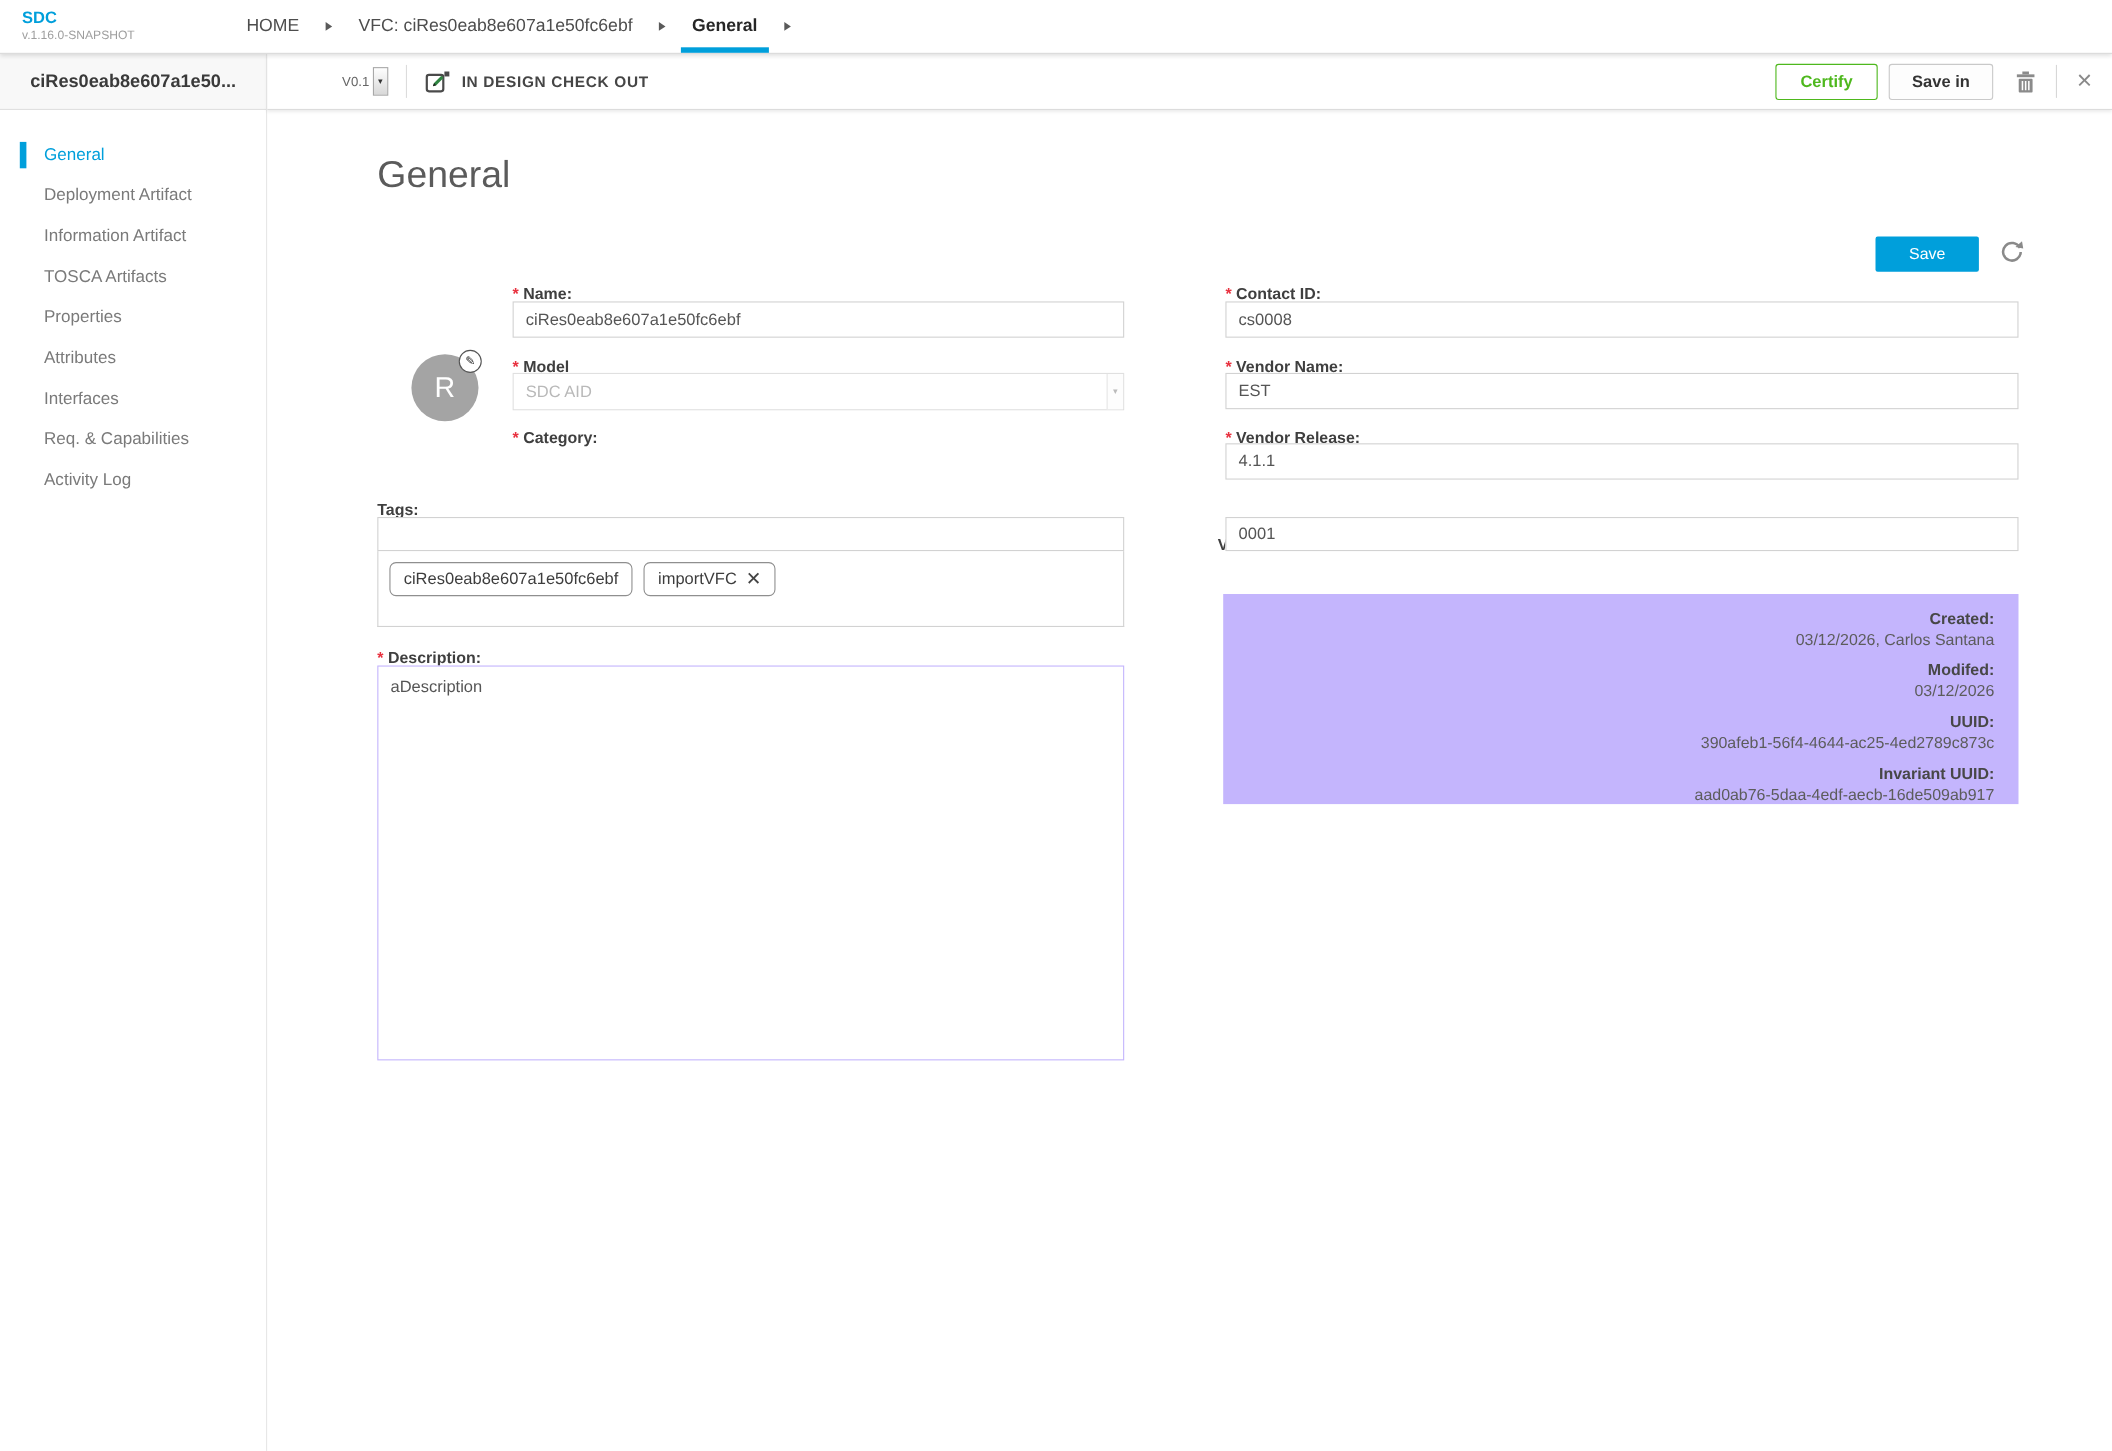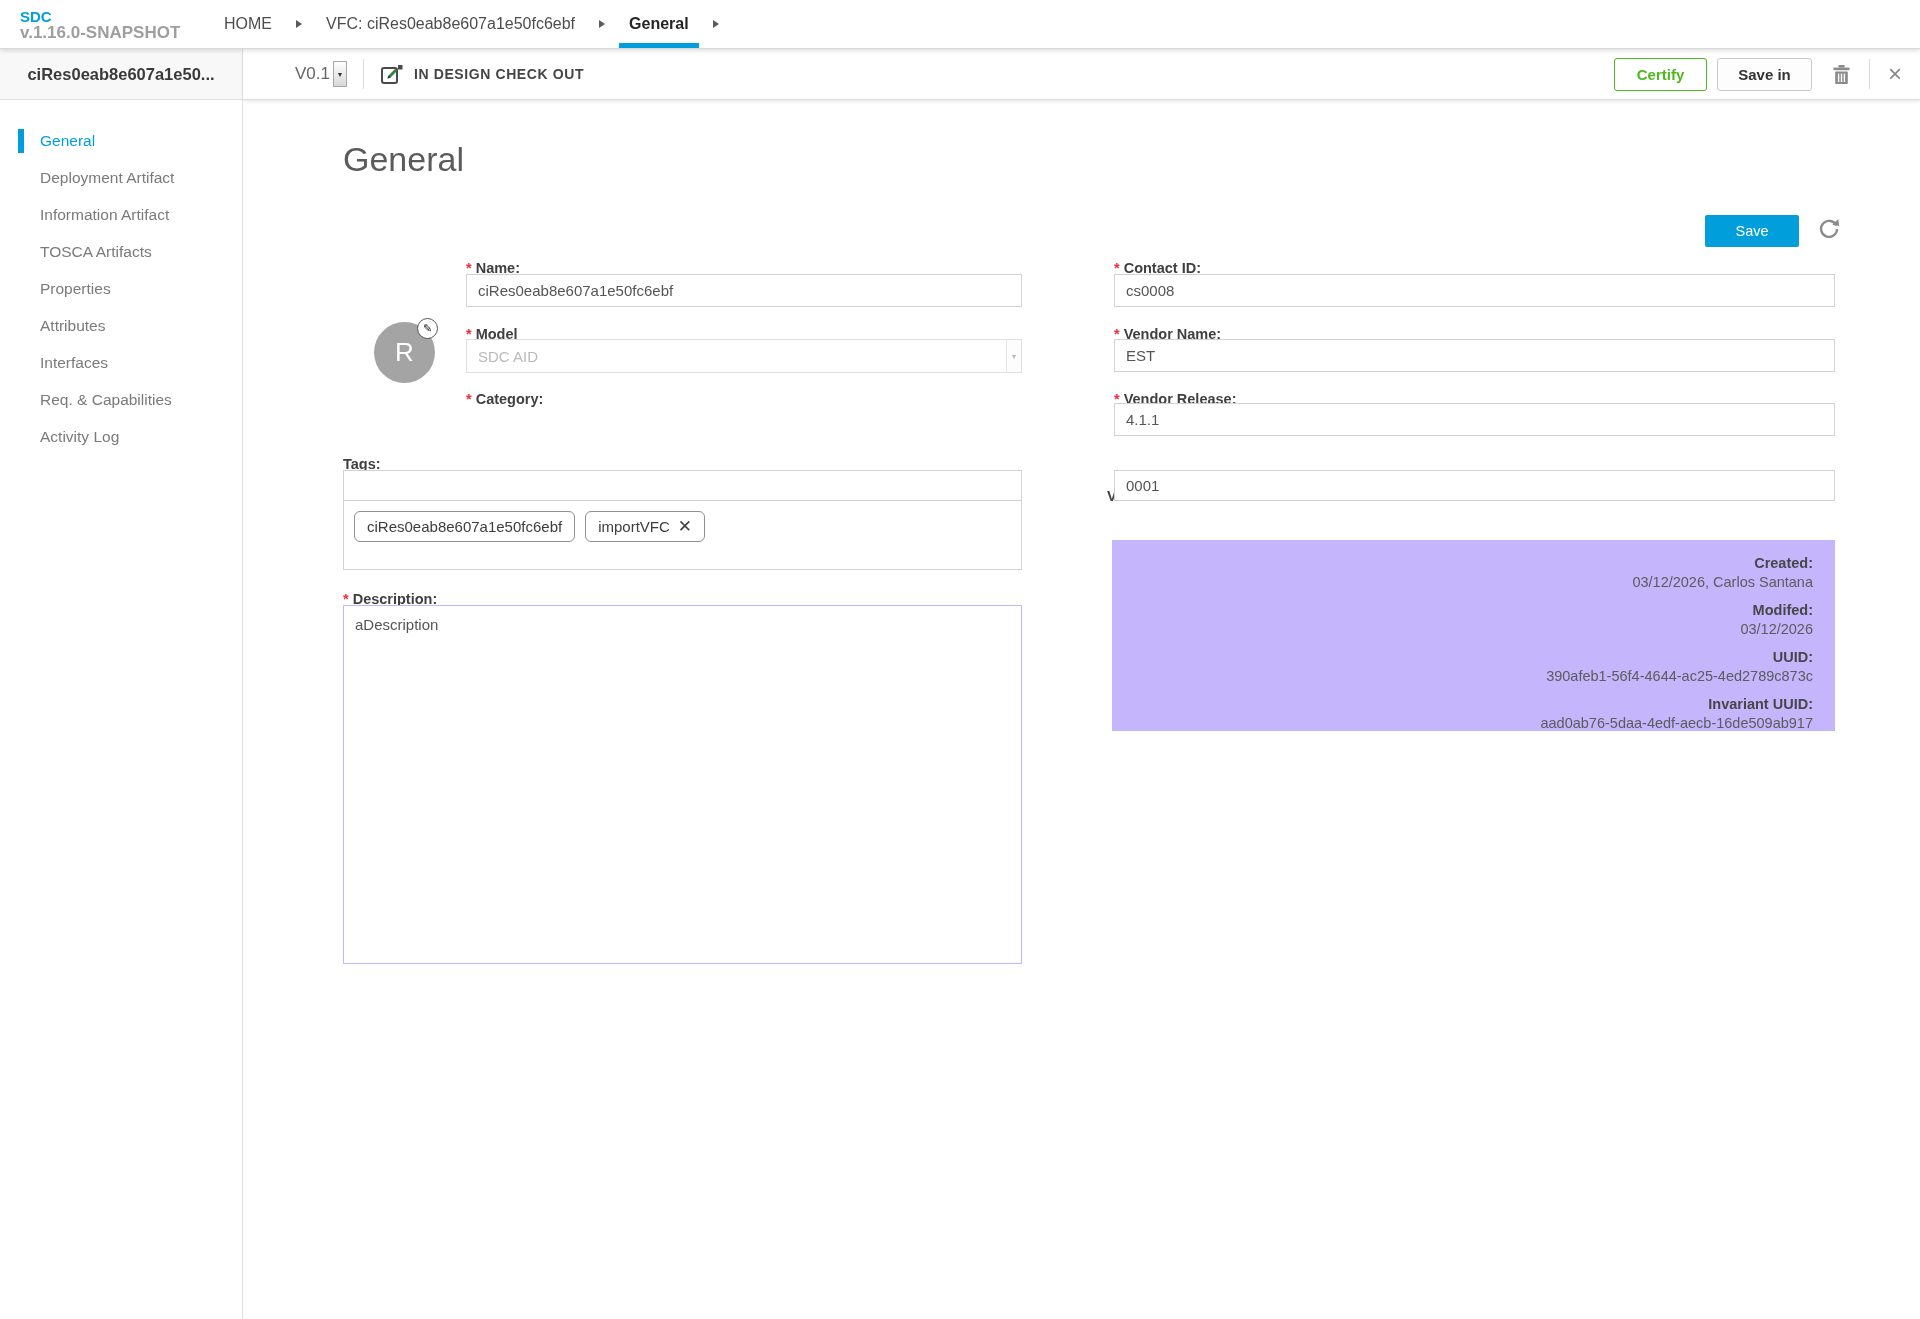--- a/index.html
+++ b/index.html
@@ -3,21 +3,21 @@
 <meta charset="utf-8">
 <style>
   * { margin:0; padding:0; box-sizing:border-box; }
   html,body { width:1920px; height:1319px; background:#fff; font-family:"Liberation Sans", sans-serif; color:#444; overflow:hidden; }
 
   
   .top-header { position:relative; height:49px; display:flex; align-items:center;
     background:#fff; border-bottom:1px solid #d9d9d9; box-shadow:0 2px 4px rgba(0,0,0,.12); z-index:30; }
   .logo-block { width:214px; padding-left:20px; }
   .logo-title { font-size:15px; font-weight:bold; color:#009fdb; line-height:17px; }
-  .logo-version { font-size:17px; color:#9e9e9e; line-height:15px;font-weight:bold; }
+  .logo-version { font-size:11px; color:#9e9e9e; line-height:15px; }
   .crumbs { display:flex; align-items:center; height:100%; }
   .crumb { position:relative; height:100%; display:flex; align-items:center; padding:0 10px; font-size:16px; color:#4d4d4d; cursor:pointer; }
   .crumb.active { font-weight:bold; color:#262626; }
   .crumb-underline { position:absolute; left:0; right:0; bottom:0; height:5px; background:#009fdb; }
   .crumb-arrow { width:0; height:0; border-left:6px solid #5a5a5a; border-top:4.5px solid transparent; border-bottom:4.5px solid transparent; margin:0 14px; }
 
   
   .body-row { display:flex; height:1270px; }
 
   
@@ -30,21 +30,21 @@
   .nav-item .active-bar { position:absolute; left:18px; top:7px; width:6px; height:24px; background:#009fdb; display:none; }
   .nav-item.active .active-bar { display:block; }
 
   
   .main-col { flex:1; display:flex; flex-direction:column; }
 
   
   .sub-header { height:51px; display:flex; align-items:center; padding:0 14px 0 52px;
     border-bottom:1px solid #dcdcdc; box-shadow:0 2px 3px rgba(0,0,0,.08); background:#fff; z-index:20; }
   .version-wrap { display:flex; align-items:center; }
-  .version-text { font-size:17px; color:#666; margin-right:3px; }
+  .version-text { font-size:12px; color:#666; margin-right:3px;margin-left:16px; }
   .version-spinner { width:14px; height:26px; border:1px solid #a8a8a8; background:linear-gradient(#fefefe,#d8d8d8); display:flex; align-items:center; justify-content:center; font-size:7px; color:#333; cursor:pointer; }
   .vdivider { width:1px; height:30px; background:#dcdcdc; margin:0 16px; }
   .status-wrap { display:flex; align-items:center; gap:10px; }
   .status-text { font-size:14px; font-weight:bold; color:#454545; letter-spacing:.6px; }
   .toolbar-right { margin-left:auto; display:flex; align-items:center; }
   .btn { height:33px; font-size:15px; border-radius:3px; cursor:pointer; display:flex; align-items:center; justify-content:center; font-family:"Liberation Sans", sans-serif; }
   .btn-certify { width:93px; border:1px solid #4eb81d; color:#4eb81d; background:#fff; font-weight:bold; margin-right:10px; }
   .btn-checkin { width:95px; border:1px solid #c9c9c9; color:#333; background:#fdfdfd; font-weight:bold; margin-right:16px; }
   .icon-btn { background:none; border:none; cursor:pointer; display:flex; align-items:center; justify-content:center; padding:4px; }
   .toolbar-divider { width:1px; height:30px; background:#d7d7d7; margin:0 14px; }

